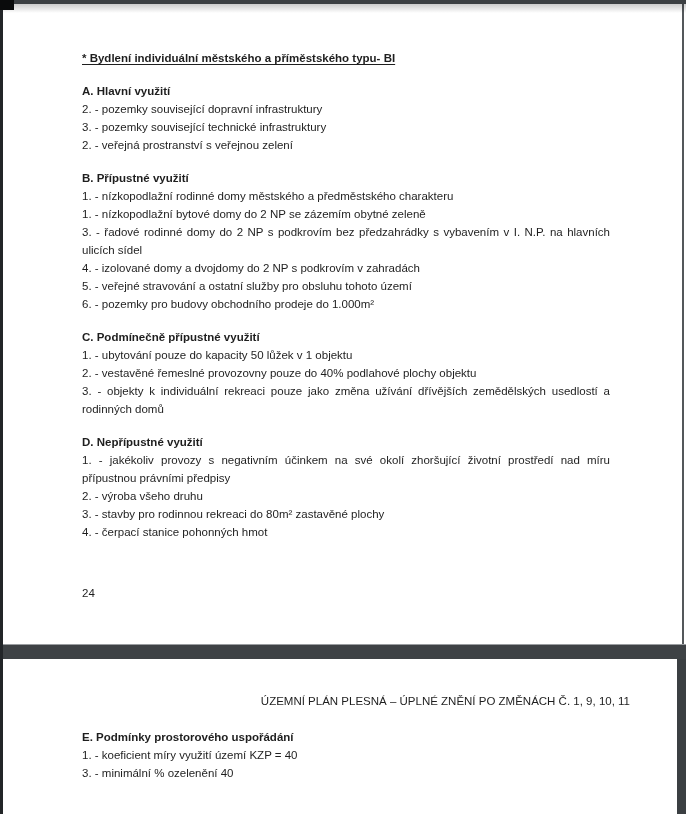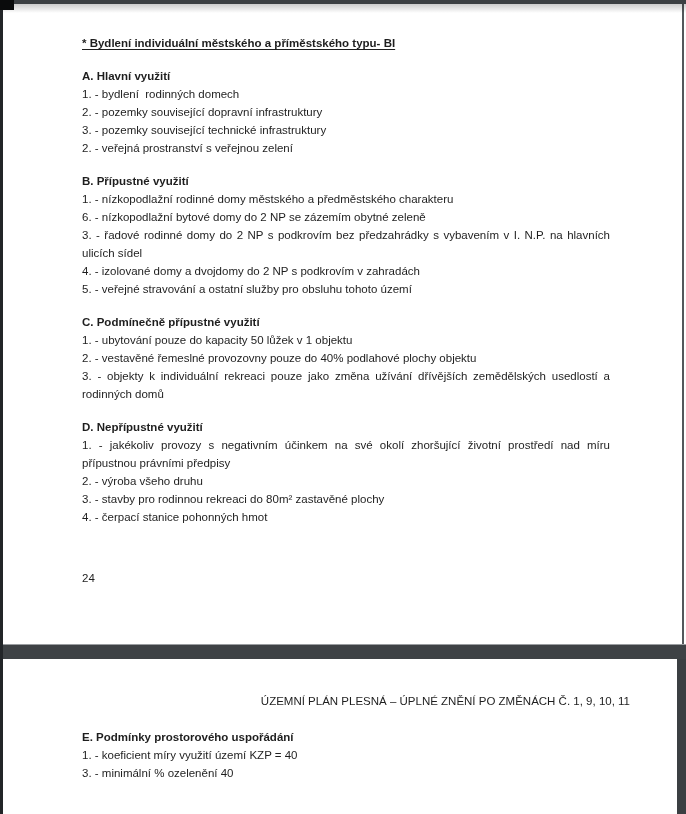--- a/index.html
+++ b/index.html
@@ -21,21 +21,21 @@
   .p1-rightline { position: absolute; top: 0; left: 682px; width: 2px; height: 644px; background: #54585b; z-index: 5; }
 
   
   .page1 { position: absolute; top: 0; left: 0; width: 686px; height: 644px; background: #fff; z-index: 1; }
   .separator { position: absolute; top: 644px; left: 0; width: 686px; height: 15px;
                background: #3e4245; border-top: 1px solid #9a9da0; box-sizing: border-box; z-index: 4; }
   .page2 { position: absolute; top: 659px; left: 0; width: 686px; height: 155px; background: #fff; z-index: 1; }
   .p2-gutter { position: absolute; top: 659px; right: 0; width: 9px; height: 155px; background: #3b3f42; z-index: 3; }
 
   
-  .p1-content { padding: 34px 76px 0 82px; }
+  .p1-content { padding: 49px 76px 0 82px; }
   .p2-content { padding: 33px 56px 0 82px; }
   p { margin: 0; font-size: 11.5px; line-height: 18px; }
   .doc-title { font-weight: bold; text-decoration: underline; text-underline-offset: 2px; }
   .section-heading { font-weight: bold; margin-top: 15px; }
   .item { text-align: justify; }
   .page-number { margin-top: 43px; text-align: left; }
   .doc-header { text-align: right; }
   .p2-heading { margin-top: 18px; }
 </style>
 </head>
@@ -45,31 +45,31 @@
 <div class="topshadow"></div>
 <div class="leftstrip"></div>
 <div class="corner"></div>
 <div class="p1-rightline"></div>
 
 <div class="page1">
   <div class="p1-content">
     <p class="doc-title">* Bydlení individuální městského a příměstského typu- BI</p>
 
     <p class="section-heading">A. Hlavní využití</p>
-    <p class="item">1. - bydlení&nbsp; rodinných domech</p>
     <p class="item">2. - pozemky související dopravní infrastruktury</p>
     <p class="item">3. - pozemky související technické infrastruktury</p>
     <p class="item">2. - veřejná prostranství s veřejnou zelení</p>
 
     <p class="section-heading">B. Přípustné využití</p>
     <p class="item">1. - nízkopodlažní rodinné domy městského a předměstského charakteru</p>
-    <p class="item">6. - nízkopodlažní bytové domy do 2 NP se zázemím obytné zeleně</p>
+    <p class="item">1. - nízkopodlažní bytové domy do 2 NP se zázemím obytné zeleně</p>
     <p class="item">3. - řadové rodinné domy do 2 NP s podkrovím bez předzahrádky s vybavením v I. N.P. na hlavních ulicích sídel</p>
     <p class="item">4. - izolované domy a dvojdomy do 2 NP s podkrovím v zahradách</p>
     <p class="item">5. - veřejné stravování a ostatní služby pro obsluhu tohoto území</p>
+    <p class="item">6. - pozemky pro budovy obchodního prodeje do 1.000m²</p>
 
     <p class="section-heading">C. Podmínečně přípustné využití</p>
     <p class="item">1. - ubytování pouze do kapacity 50 lůžek v 1 objektu</p>
     <p class="item">2. - vestavěné řemeslné provozovny pouze do 40% podlahové plochy objektu</p>
     <p class="item">3. - objekty k individuální rekreaci pouze jako změna užívání dřívějších zemědělských usedlostí a rodinných domů</p>
 
     <p class="section-heading">D. Nepřípustné využití</p>
     <p class="item">1. - jakékoliv provozy s negativním účinkem na své okolí zhoršující životní prostředí nad míru přípustnou právními předpisy</p>
     <p class="item">2. - výroba všeho druhu</p>
     <p class="item">3. - stavby pro rodinnou rekreaci do 80m² zastavěné plochy</p>

